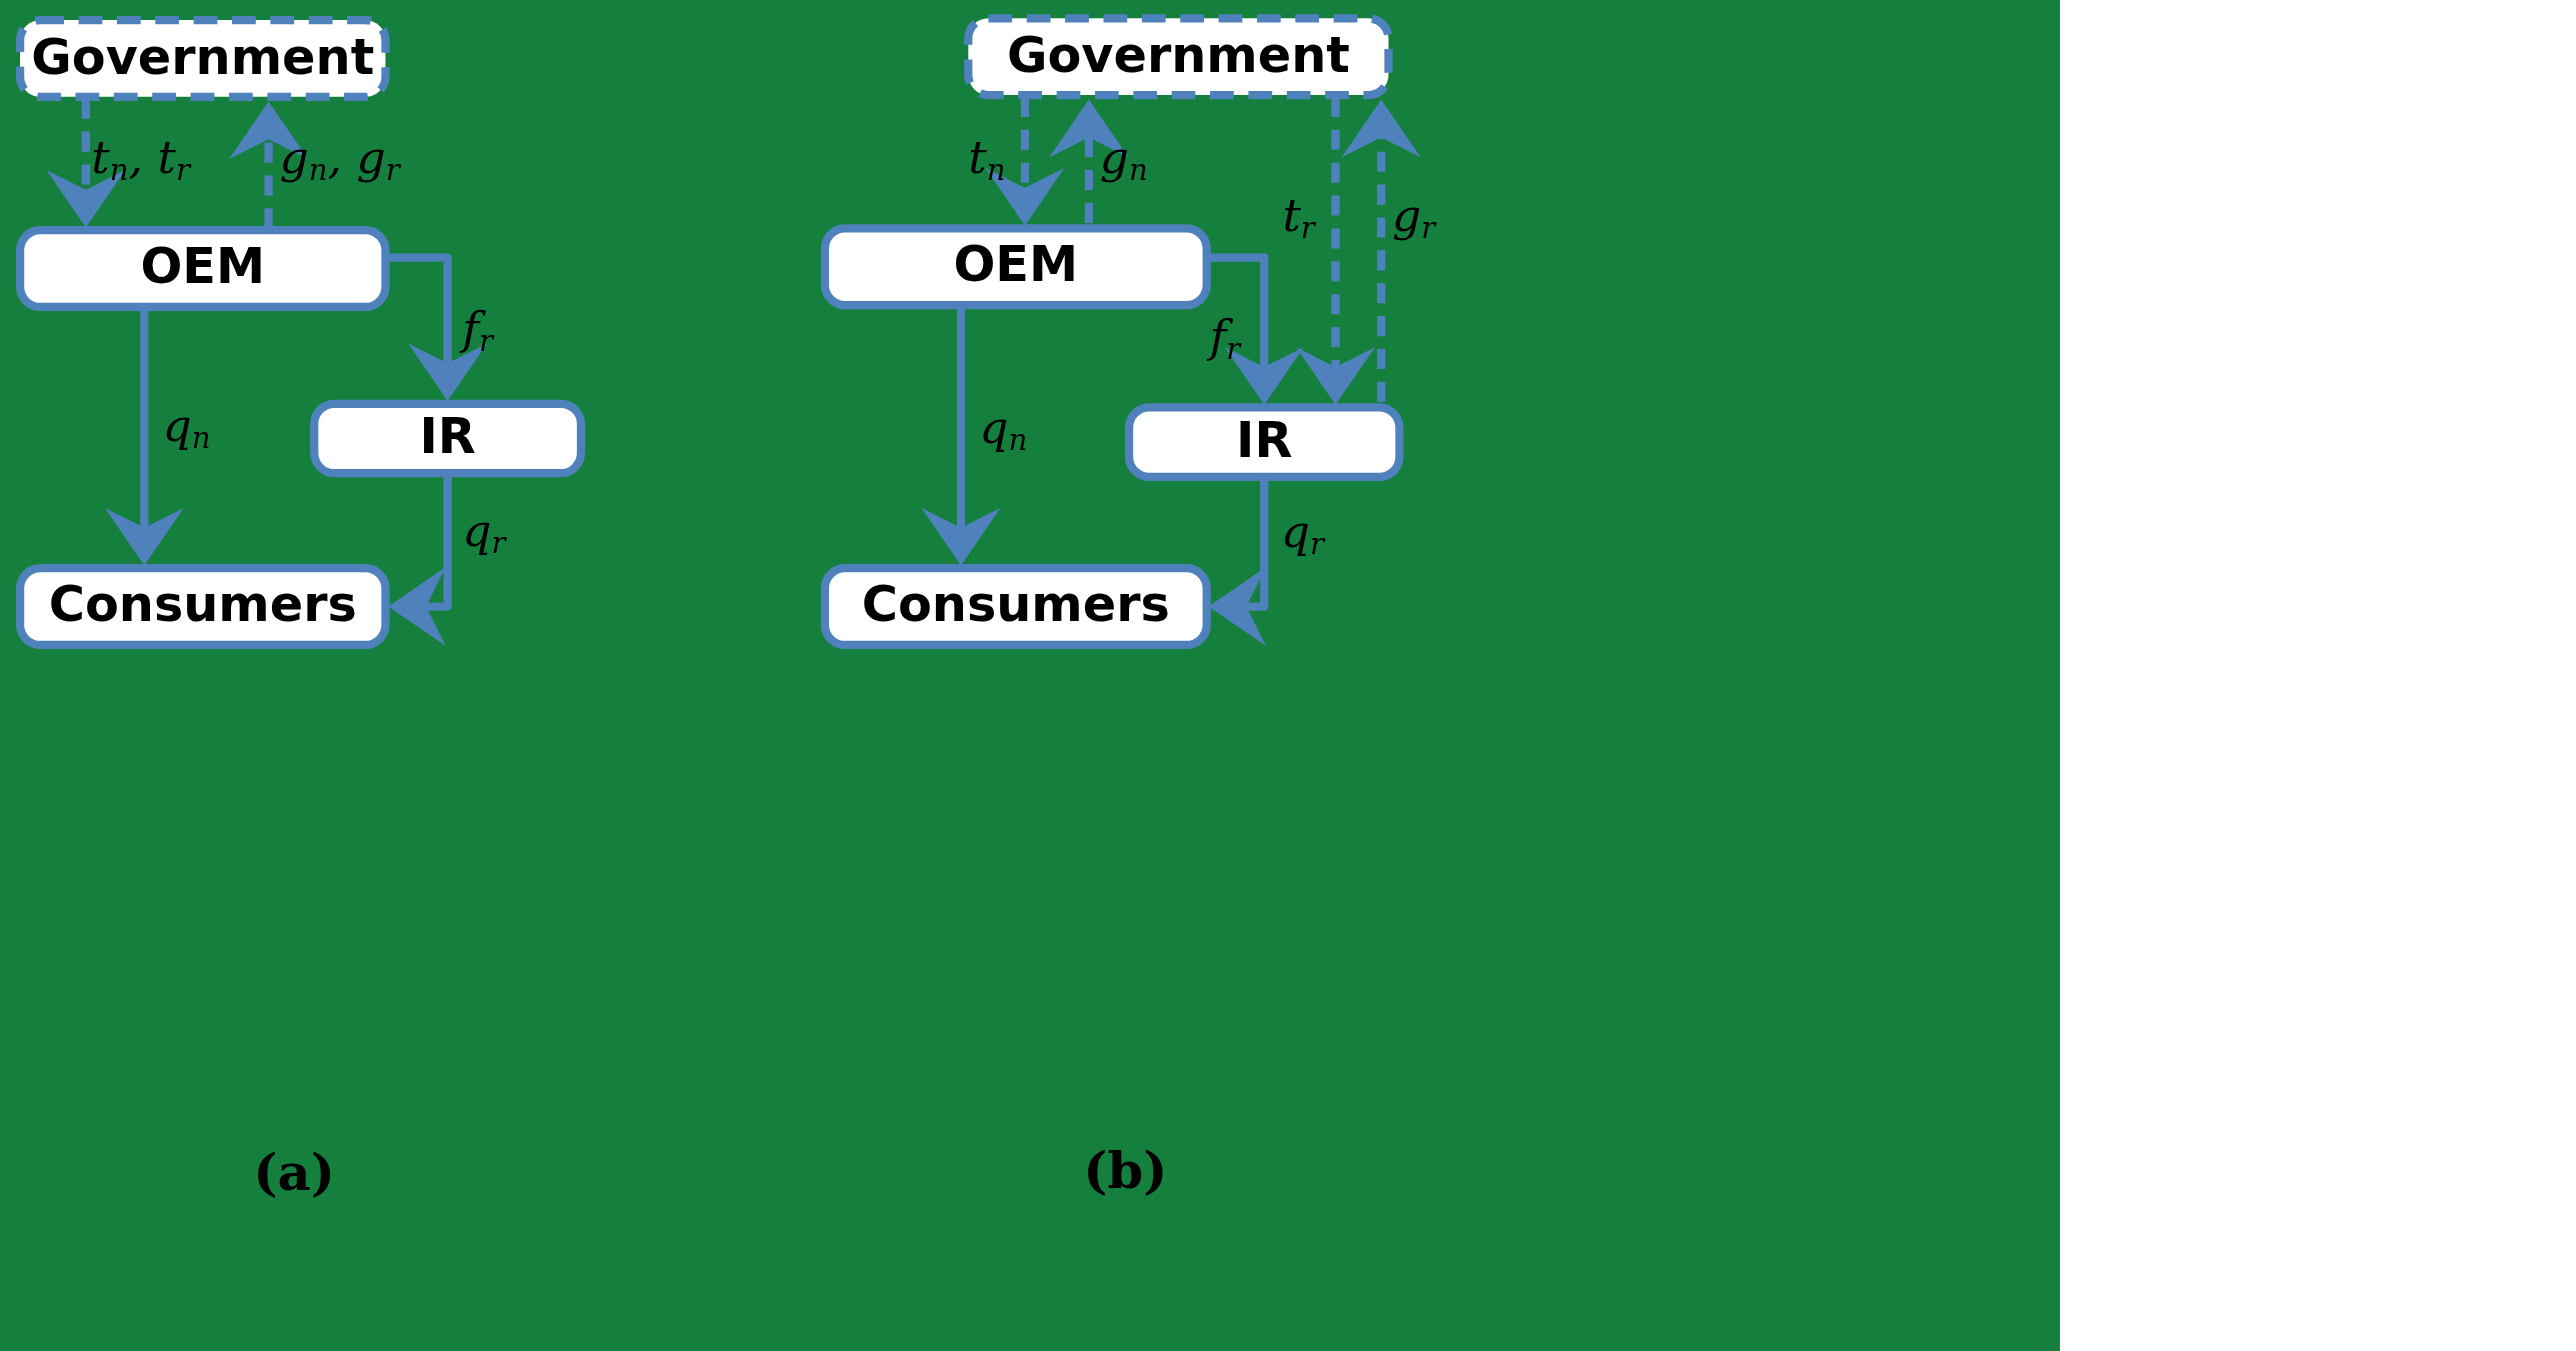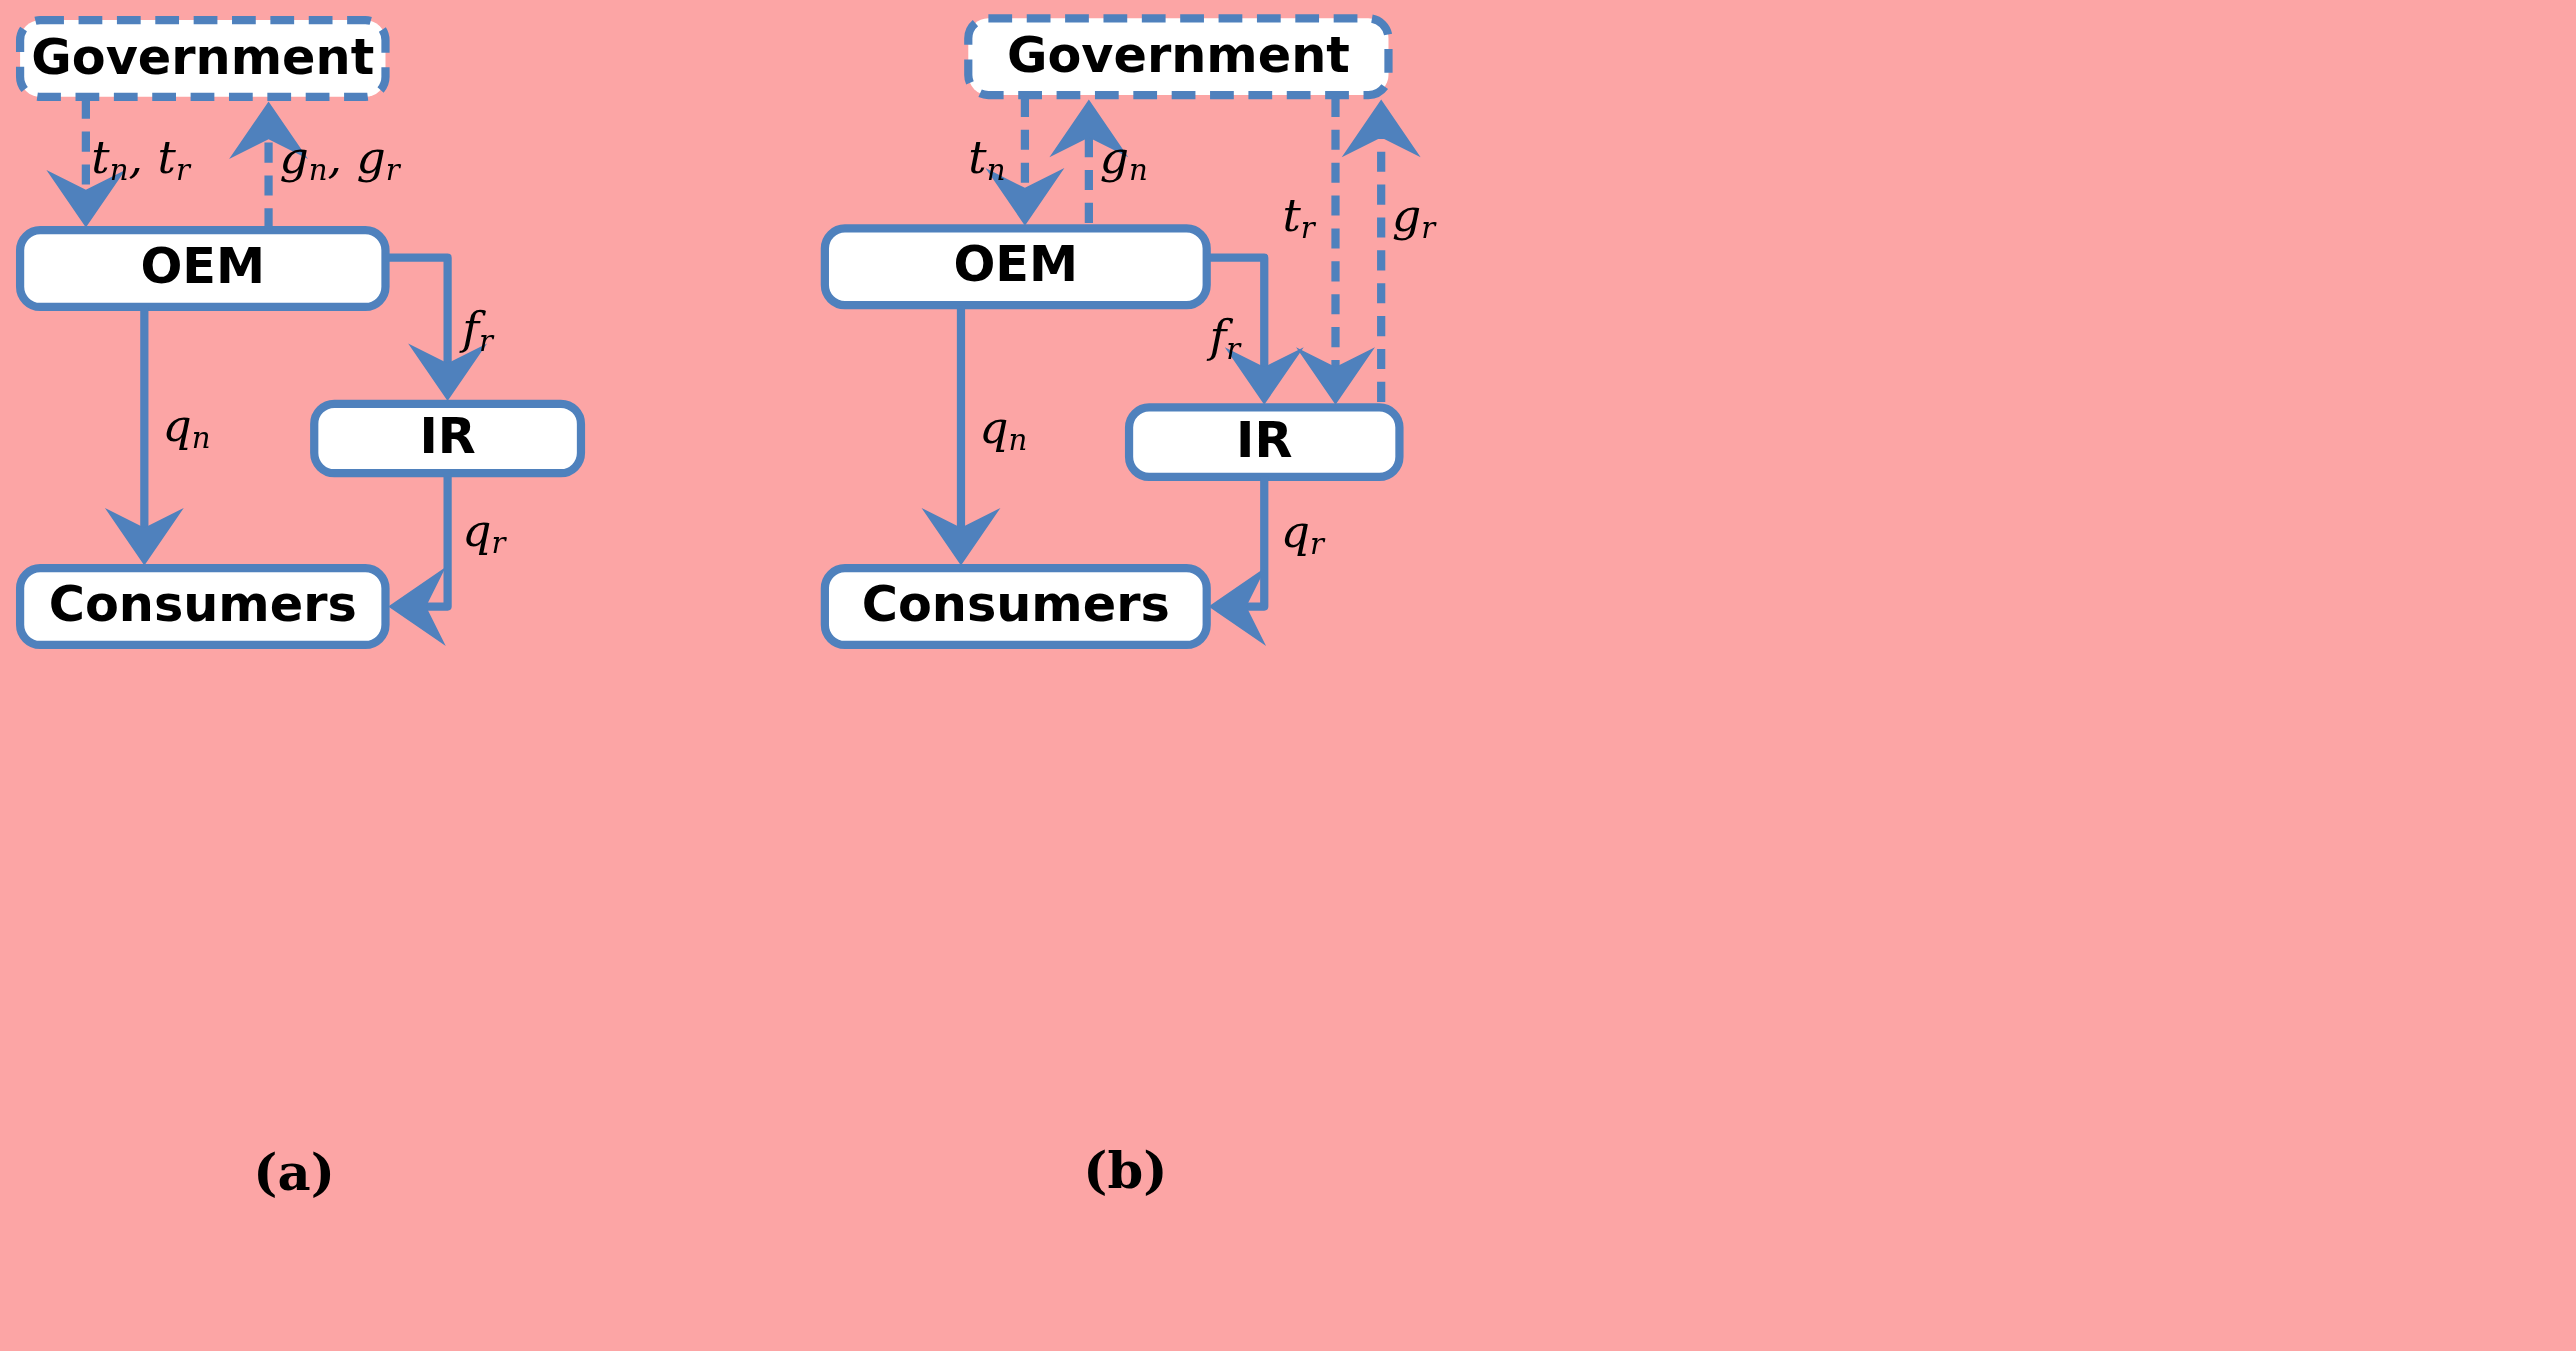--- a/index.html
+++ b/index.html
@@ -8,23 +8,23 @@
     background: #ffffff;
   }
   body {
     width: 2576px;
     height: 1352px;
     font-family: "Liberation Sans", sans-serif;
     overflow: hidden;
   }
   #figure {
     position: relative;
-    width: 2576px;
+    width: 2060px;
     height: 1352px;
-    background: #fca5a5;
+    background: #15803d;
   }
   svg.diagram {
     position: absolute;
     top: 0;
     left: 0;
     width: 2576px;
     height: 1352px;
     display: block;
   }
   .node-label {

